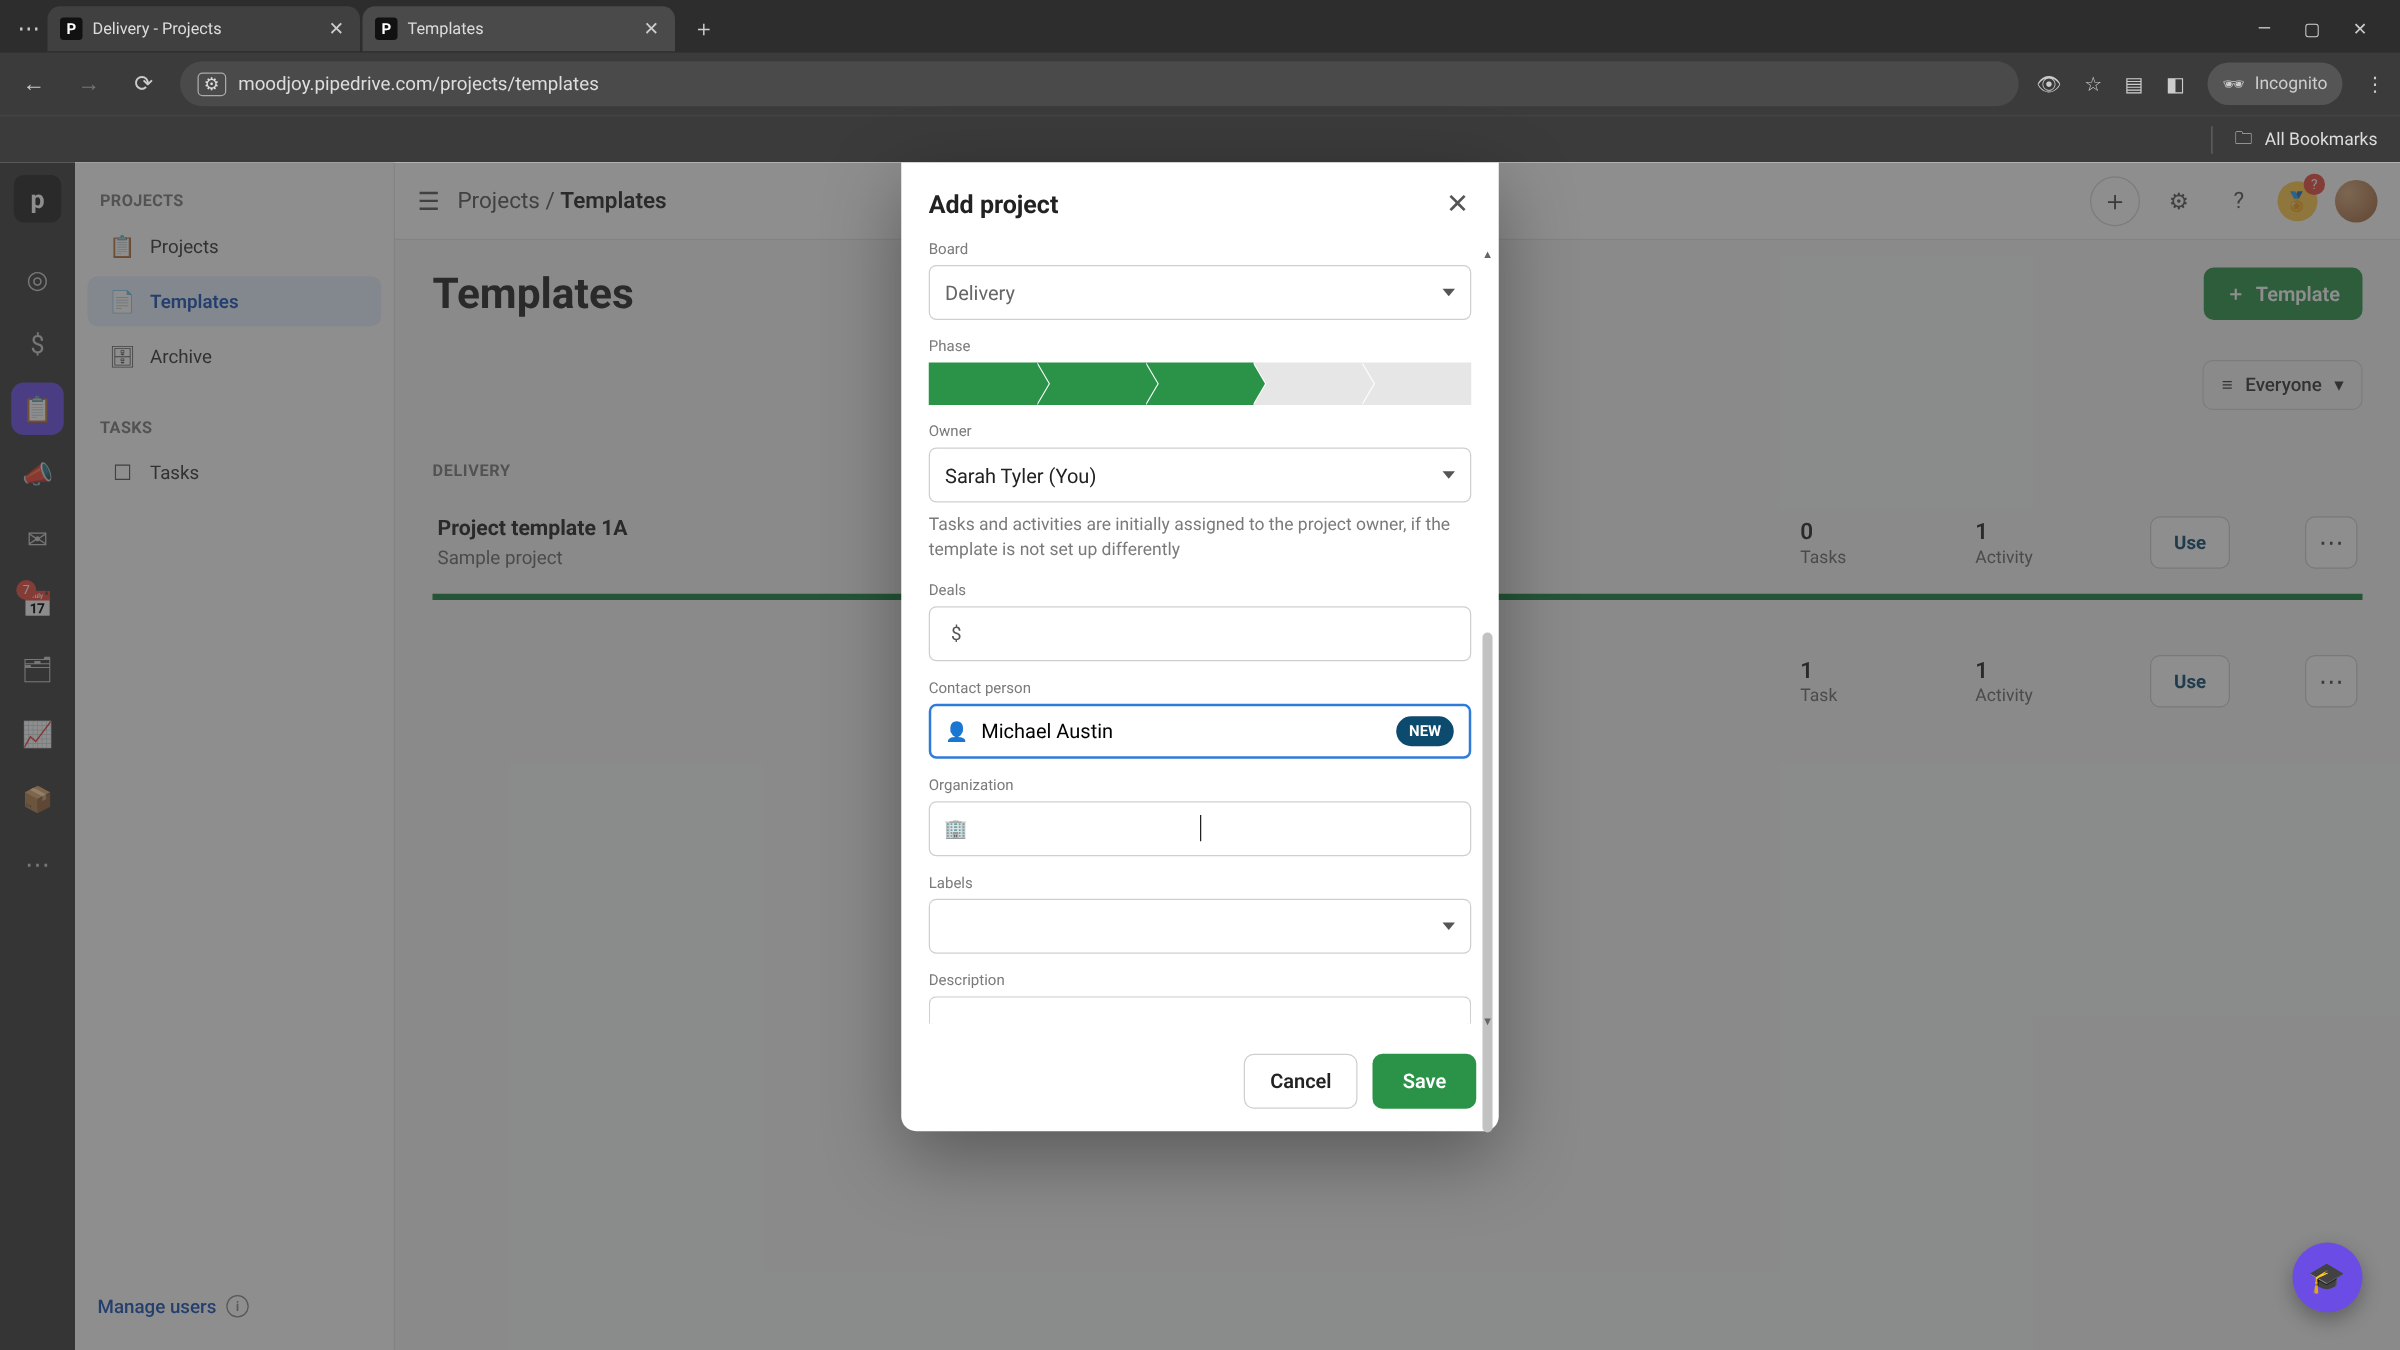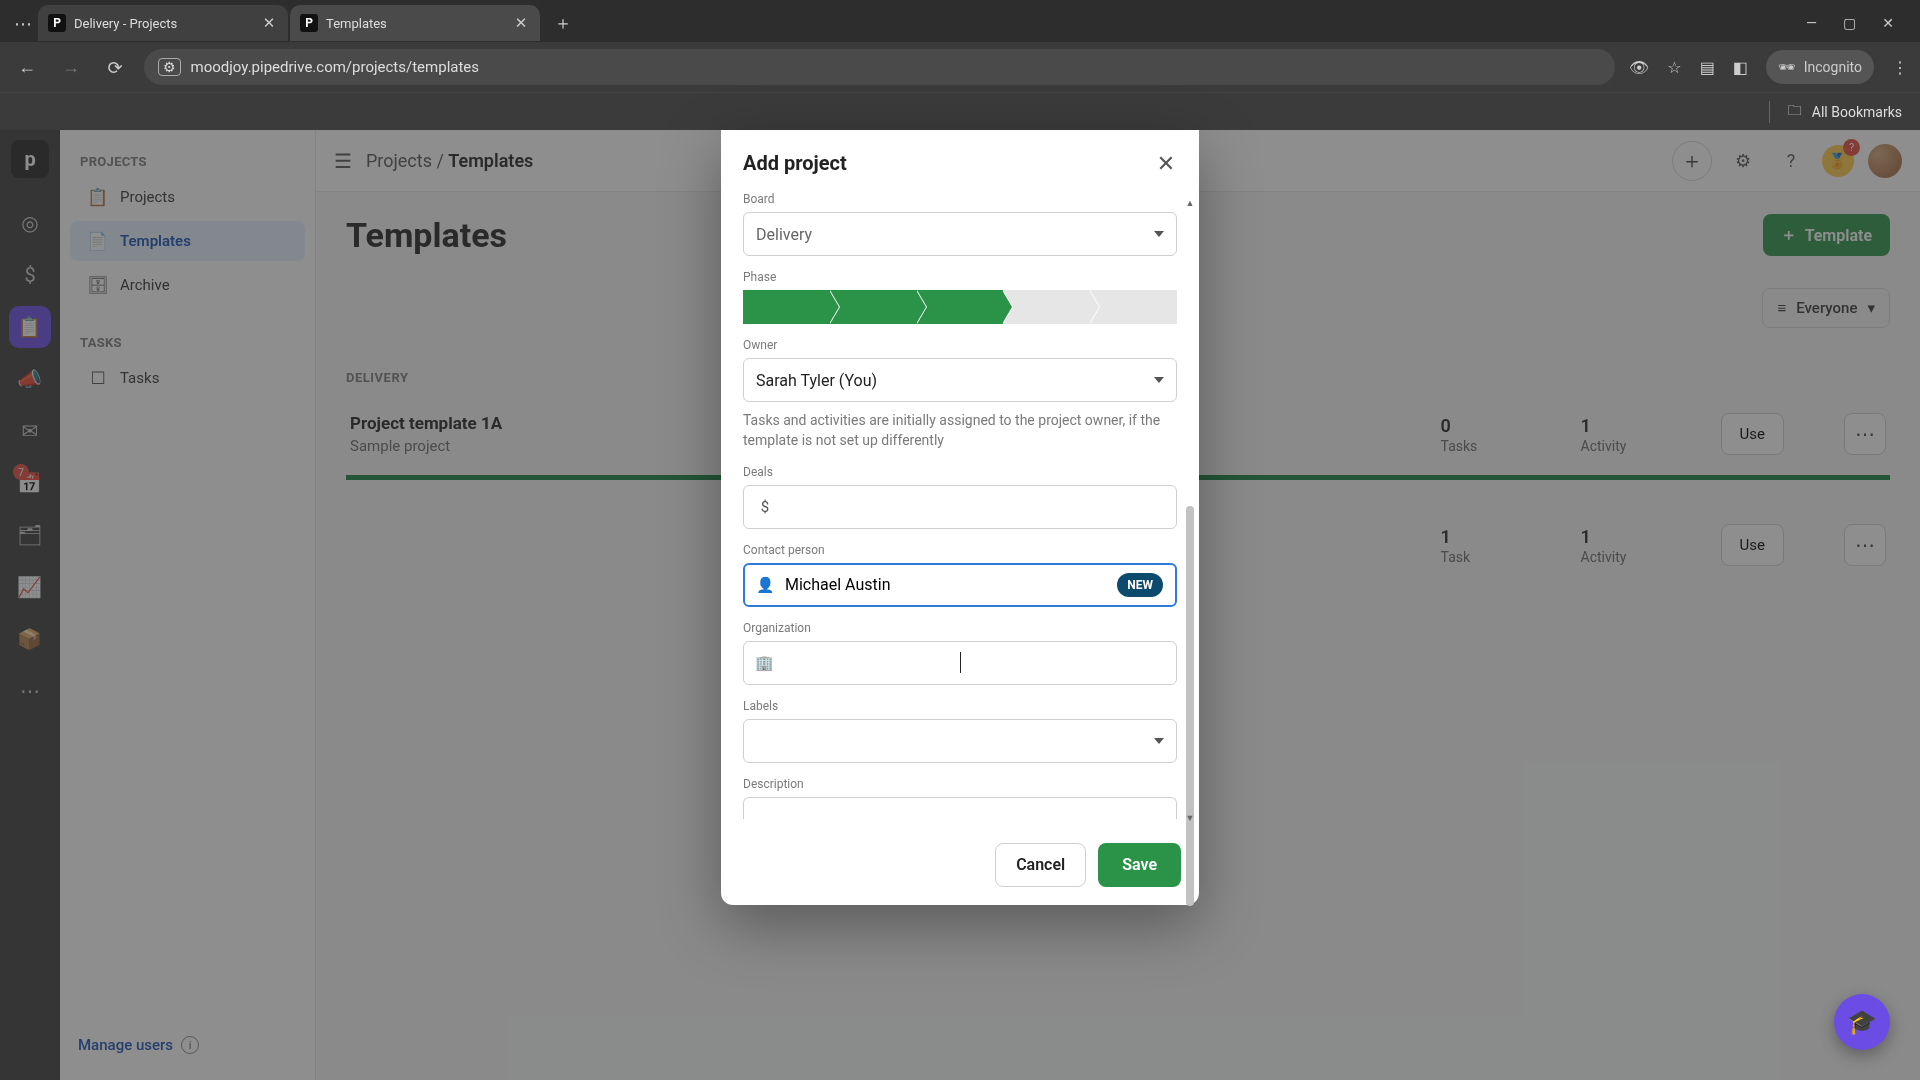--- a/index.html
+++ b/index.html
@@ -67,21 +67,21 @@
   .sect-label { font-size:13px; font-weight:700; letter-spacing:.5px; color:#7a7a7a; margin:42px 0 8px;}
   .list-row { display:flex; align-items:center; padding: 20px 4px; border-bottom:5px solid #15803d;}
   .list-row:last-child { border-bottom:none;flex-direction:column;}
   .row-main { display:flex; flex-direction:column; gap:4px; }
   .row-title { font-size:17px; font-weight:700; color:#222;}
   .row-sub { font-size:15px; color:#6a6a6a;}
   .row-stats { margin-left:auto; display:flex; align-items:center; gap:50px;}
   .stat { display:flex; flex-direction:column; gap:2px; min-width:90px;}
   .stat-num { font-size:18px; font-weight:600; color:#222;}
   .stat-label { font-size:14px; color:#6a6a6a;}
-  .use-btn { height:42px; border:1px solid #d0d0d0; border-radius:8px; background:#fff; padding:0 18px; font-size:15px; font-weight:400; color:#000000; display:flex; align-items:center; }
+  .use-btn { height:42px; border:1px solid #d0d0d0; border-radius:8px; background:#fff; padding:0 18px; font-size:15px; font-weight:700; color:#0c4a6e; display:flex; align-items:center; }
   .more-btn { width:42px; height:42px; border:1px solid #d0d0d0; border-radius:8px; background:#fff; display:flex; align-items:center; justify-content:center; font-size:20px; color:#444; margin-left:10px;}
 
   
   .modal { position:absolute; top:0; left:50%; transform: translateX(-50%); width: 478px; background:#fff; border-radius: 0 0 12px 12px; box-shadow: 0 20px 60px rgba(0,0,0,0.35); display:flex; flex-direction:column; max-height: 910px;}
   .modal-header { padding: 18px 18px 14px 22px; display:flex; align-items:center;}
   .modal-title { font-size:20px; font-weight:700; color:#222;}
   .modal-close { margin-left:auto; width:30px; height:30px; display:flex; align-items:center; justify-content:center; font-size:22px; color:#555;}
   .modal-body-wrap { position:relative; flex:1; }
   .modal-body { padding: 0 22px 10px 22px; overflow:hidden; }
   .field-label { font-size:12px; color:#333; margin-top:14px; margin-bottom:6px;}

